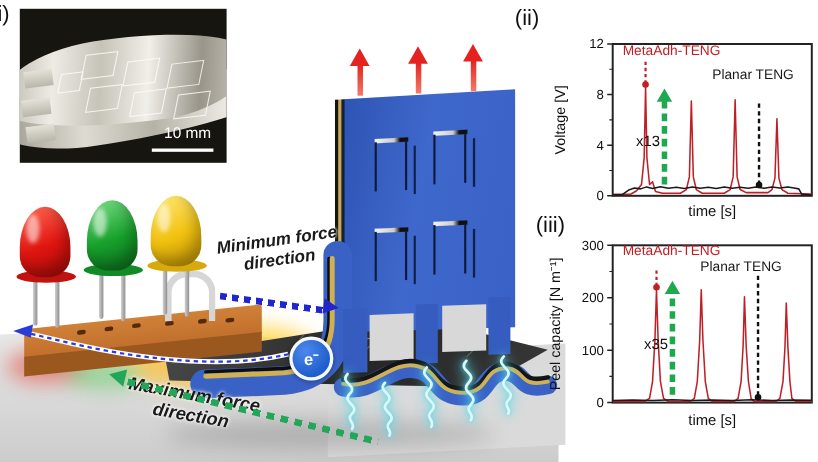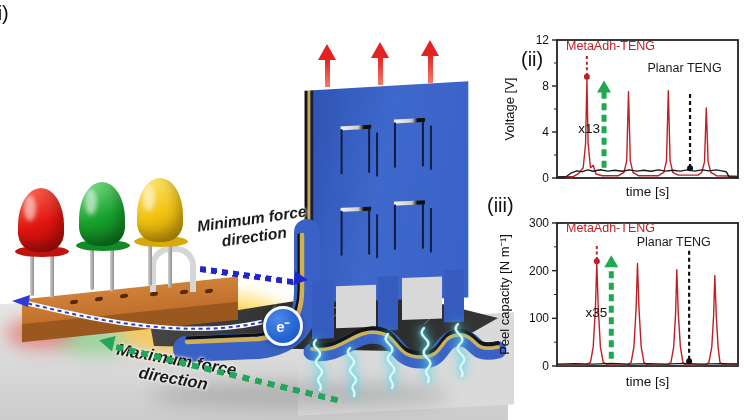--- a/index.html
+++ b/index.html
@@ -223,23 +223,39 @@
     <div>Maximum force</div>
     <div>direction</div>
   </div>
   <div id="max-arrow-line"></div>
   <div id="max-arrow-head"></div>
 
   <div id="e-badge">
       <span>e⁻</span>
     </div>
 
+  <div id="inset">
+    <div class="metal-band2"></div>
+    <div class="metal-band"></div>
+    <div class="tab" style="left:4px;top:56px;"></div>
+    <div class="tab" style="left:2px;top:82px;"></div>
+    <div class="tab" style="left:6px;top:106px;"></div>
+    <div class="sq" style="left:58px;top:40px;"></div>
+    <div class="sq" style="left:96px;top:46px;"></div>
+    <div class="sq" style="left:136px;top:48px;"></div>
+    <div class="sq" style="left:62px;top:70px;"></div>
+    <div class="sq" style="left:102px;top:74px;"></div>
+    <div class="sq" style="left:142px;top:76px;"></div>
+    <div class="sq" style="left:36px;top:58px;width:18px;height:16px;"></div>
+    <div class="scalebar-label">10 mm</div>
+    <div class="scalebar"></div>
+  </div>
 
   <div class="fig-label" style="left:-9px;top:2px;">(i)</div>
-  <div class="fig-label" style="left:521px;top:6px;margin-top:42px;">(ii)</div>
+  <div class="fig-label" style="left:468px;top:6px;">(ii)</div>
   <div class="fig-label" style="left:487px;top:194px;">(iii)</div>
 
   <svg class="chart-svg" style="left:500px;top:26px;" width="244" height="176">
       <line x1="52" y1="152" x2="57" y2="152" stroke="#222" stroke-width="1.4"></line>
       <text x="49" y="156" text-anchor="end" font-size="12" fill="#111">0</text>
       <line x1="52" y1="106" x2="57" y2="106" stroke="#222" stroke-width="1.4"></line>
       <text x="49" y="110" text-anchor="end" font-size="12" fill="#111">4</text>
       <line x1="52" y1="60" x2="57" y2="60" stroke="#222" stroke-width="1.4"></line>
       <text x="49" y="64" text-anchor="end" font-size="12" fill="#111">8</text>
       <line x1="52" y1="14" x2="57" y2="14" stroke="#222" stroke-width="1.4"></line>

